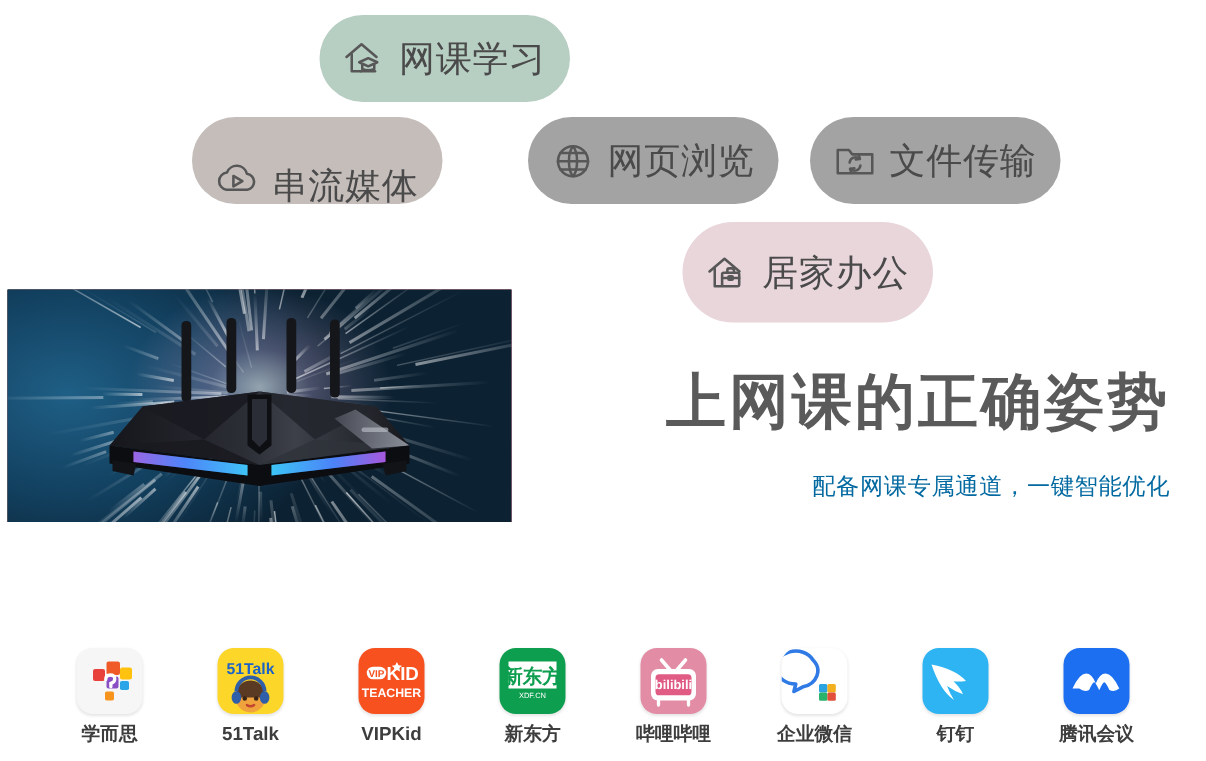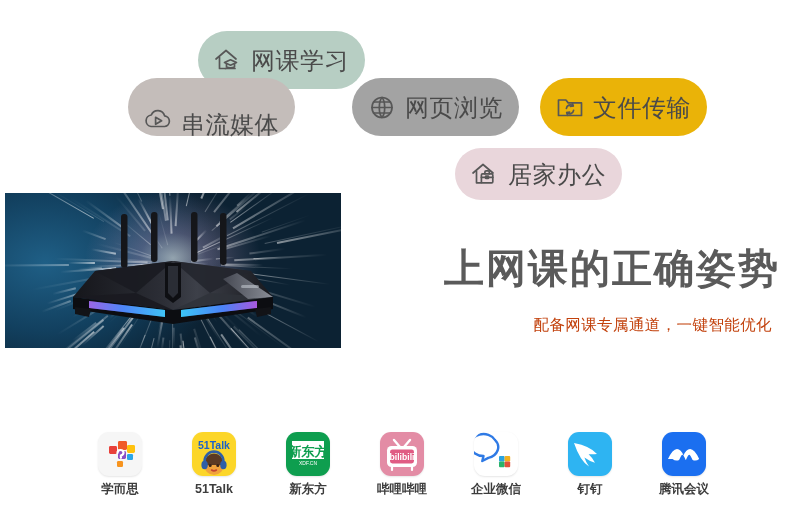--- a/index.html
+++ b/index.html
@@ -30,26 +30,26 @@
   .tag .tag-label{
     font-size:24px;line-height:1;
     letter-spacing:.5px;
     white-space:nowrap;
     color:#4a4a4a;
     font-weight:400;
     position:relative;top:1px;
   }
 
   
-  #tag-class   {left:198px; top:10px;  height:58px;margin-top:21px;}
+  #tag-class   {left:213px; top:10px;  height:58px;}
   #tag-game    {left:424px; top:10px;  height:58px;}
   #tag-stream  {left:128px; top:78px;  height:58px;}
   #tag-web     {left:352px; top:78px;  height:58px;}
   #tag-file    {left:540px; top:78px;  height:58px;}
-  #tag-office  {left:455px; top:148px; height:52px;}
+  #tag-office  {left:455px; top:148px; height:67px;}
 
   
   #router-figure{
     position:absolute;left:5px;top:193px;
     width:336px;height:155px;
     overflow:hidden;
     background:#10131c;
   }
   #router-bg{
     position:absolute;inset:0;
@@ -79,24 +79,24 @@
   #headline{
     font-size:40px;line-height:1.1;
     font-weight:700;
     color:#5a5a5a;
     letter-spacing:2px;
     margin:0 0 22px 0;
     white-space:nowrap;
   }
   .subline{
     font-size:15.5px;line-height:1.62;
-    color:#c2410c;
+    color:#0369a1;
     letter-spacing:.4px;
     white-space:nowrap;
-    margin:8px;
+    margin:0;
   }
 
   
   #partners{
     position:absolute;left:0;top:432px;
     width:804px;height:70px;
     display:flex;justify-content:center;align-items:flex-start;
     gap:28px;
   }
   .partner{
@@ -152,21 +152,21 @@
       <svg viewBox="0 0 32 32" width="32" height="32" fill="none" stroke="#575757" stroke-width="1.7" stroke-linecap="round" stroke-linejoin="round">
         <circle cx="16" cy="16.5" r="10"></circle>
         <path d="M6 16.5 h20"></path>
         <path d="M7.6 11 h16.8 M7.6 22 h16.8"></path>
         <path d="M16 6.5 c3.6 4 3.6 16 0 20 c-3.6 -4 -3.6 -16 0 -20 Z"></path>
       </svg>
     </span>
     <span class="tag-label">网页浏览</span>
   </div>
 
-  <div class="tag" id="tag-file" style="background: #eab308; color: rgb(74, 74, 74);">
+  <div class="tag" id="tag-file" style="background: #a3a3a3; color: rgb(74, 74, 74);">
     <span class="tag-icon">
       <svg viewBox="0 0 32 32" width="32" height="32" fill="none" stroke="#575757" stroke-width="1.7" stroke-linecap="round" stroke-linejoin="round">
         <path d="M4.5 24.5 V9 h7.4 l2.3 2.9 h13.3 V24.5 Z"></path>
         <path d="M12.4 17.4 a4 4 0 0 1 6.6 -2.6 M19.6 19.4 a4 4 0 0 1 -6.7 2.3"></path>
         <path d="M18.4 12.2 l.9 2.8 l-2.9 .3"></path>
         <path d="M13.6 24.3 l-.9 -2.8 l2.9 -.3"></path>
       </svg>
     </span>
     <span class="tag-label">文件传输</span>
   </div>
@@ -410,20 +410,32 @@
         <ellipse cx="31.4" cy="33" rx="3.2" ry="4.2" fill="#2f5fa8"></ellipse>
         <path d="M12.6 29 a9.4 9.4 0 0 1 18.8 0" stroke="#2f5fa8" stroke-width="2.6" fill="none"></path>
         <circle cx="18.2" cy="33.6" r="1.5" fill="#3a2416"></circle>
         <circle cx="25.8" cy="33.6" r="1.5" fill="#3a2416"></circle>
         <path d="M19.6 38 q2.4 1.8 4.8 0" stroke="#c4452f" stroke-width="1.6" fill="none" stroke-linecap="round"></path>
       </svg>
     </div>
     <div class="partner-name">51Talk</div>
   </div>
 
+  <div class="partner">
+    <div class="partner-mark" style="background:#f6511f">
+      <svg viewBox="0 0 44 44" width="44" height="44">
+        <rect x="5.5" y="12.5" width="13" height="8.4" rx="4.2" fill="#ffffff"></rect>
+        <text x="12" y="19.2" text-anchor="middle" font-family="Liberation Sans, sans-serif" font-size="6.6" font-weight="700" fill="#f6511f">VIP</text>
+        <text x="29.5" y="21" text-anchor="middle" font-family="Liberation Sans, sans-serif" font-size="12.5" font-weight="700" fill="#ffffff">KID</text>
+        <path d="M25.6 9.4 l1.1 2.1 l2.3 .3 l-1.7 1.6 l.4 2.3 l-2.1 -1.1 l-2.1 1.1 l.4 -2.3 l-1.7 -1.6 l2.3 -.3 Z" fill="#ffffff"></path>
+        <text x="22" y="32.5" text-anchor="middle" font-family="Liberation Sans, sans-serif" font-size="8.2" font-weight="700" fill="#ffffff">TEACHER</text>
+      </svg>
+    </div>
+    <div class="partner-name">VIPKid</div>
+  </div>
 
   <div class="partner">
     <div class="partner-mark" style="background:#0e9e4f">
       <svg viewBox="0 0 44 44" width="44" height="44">
         <rect x="6" y="9" width="32" height="18" fill="#ffffff"></rect>
         <text x="22" y="23.5" text-anchor="middle" font-family="DejaVu Sans, sans-serif" font-size="13" font-weight="700" fill="#0e9e4f">新东方</text>
         <text x="22" y="33" text-anchor="middle" font-family="Liberation Sans, sans-serif" font-size="5" fill="#ffffff">XDF.CN</text>
       </svg>
     </div>
     <div class="partner-name">新东方</div>

